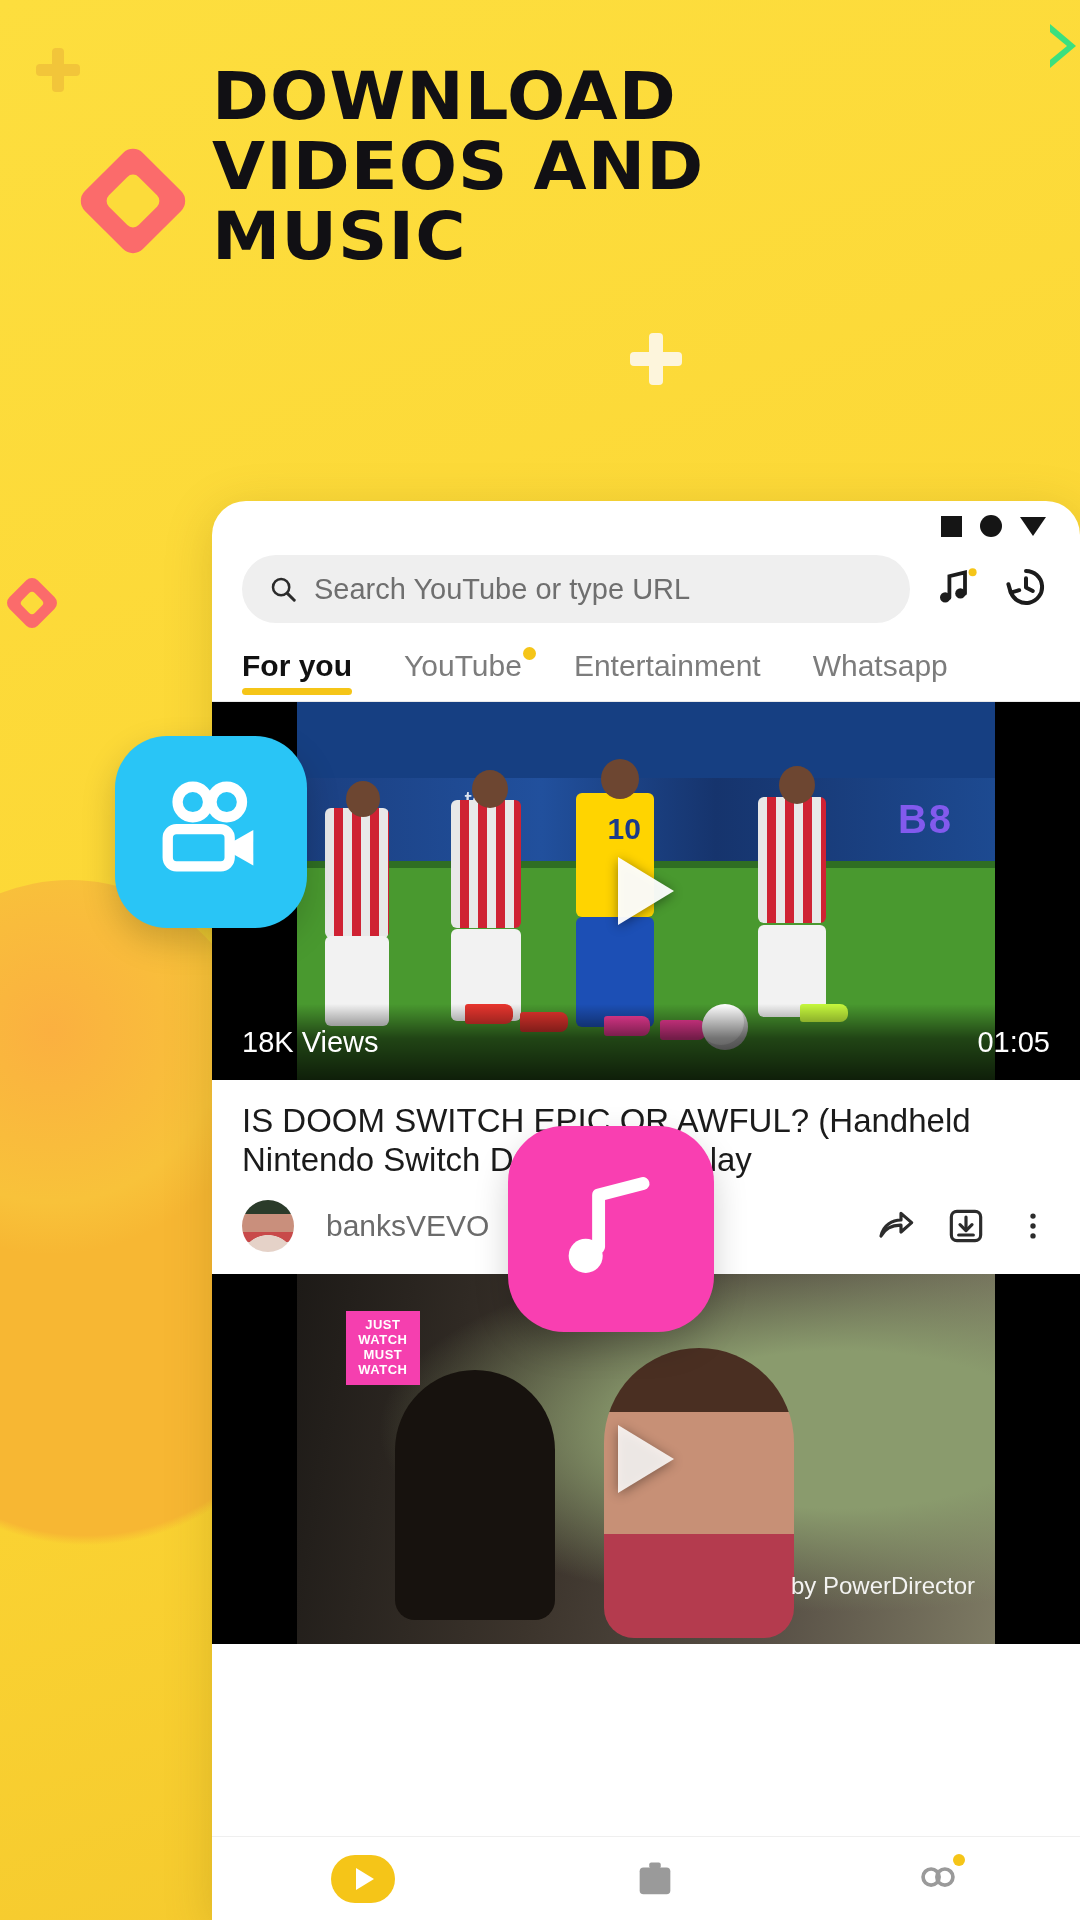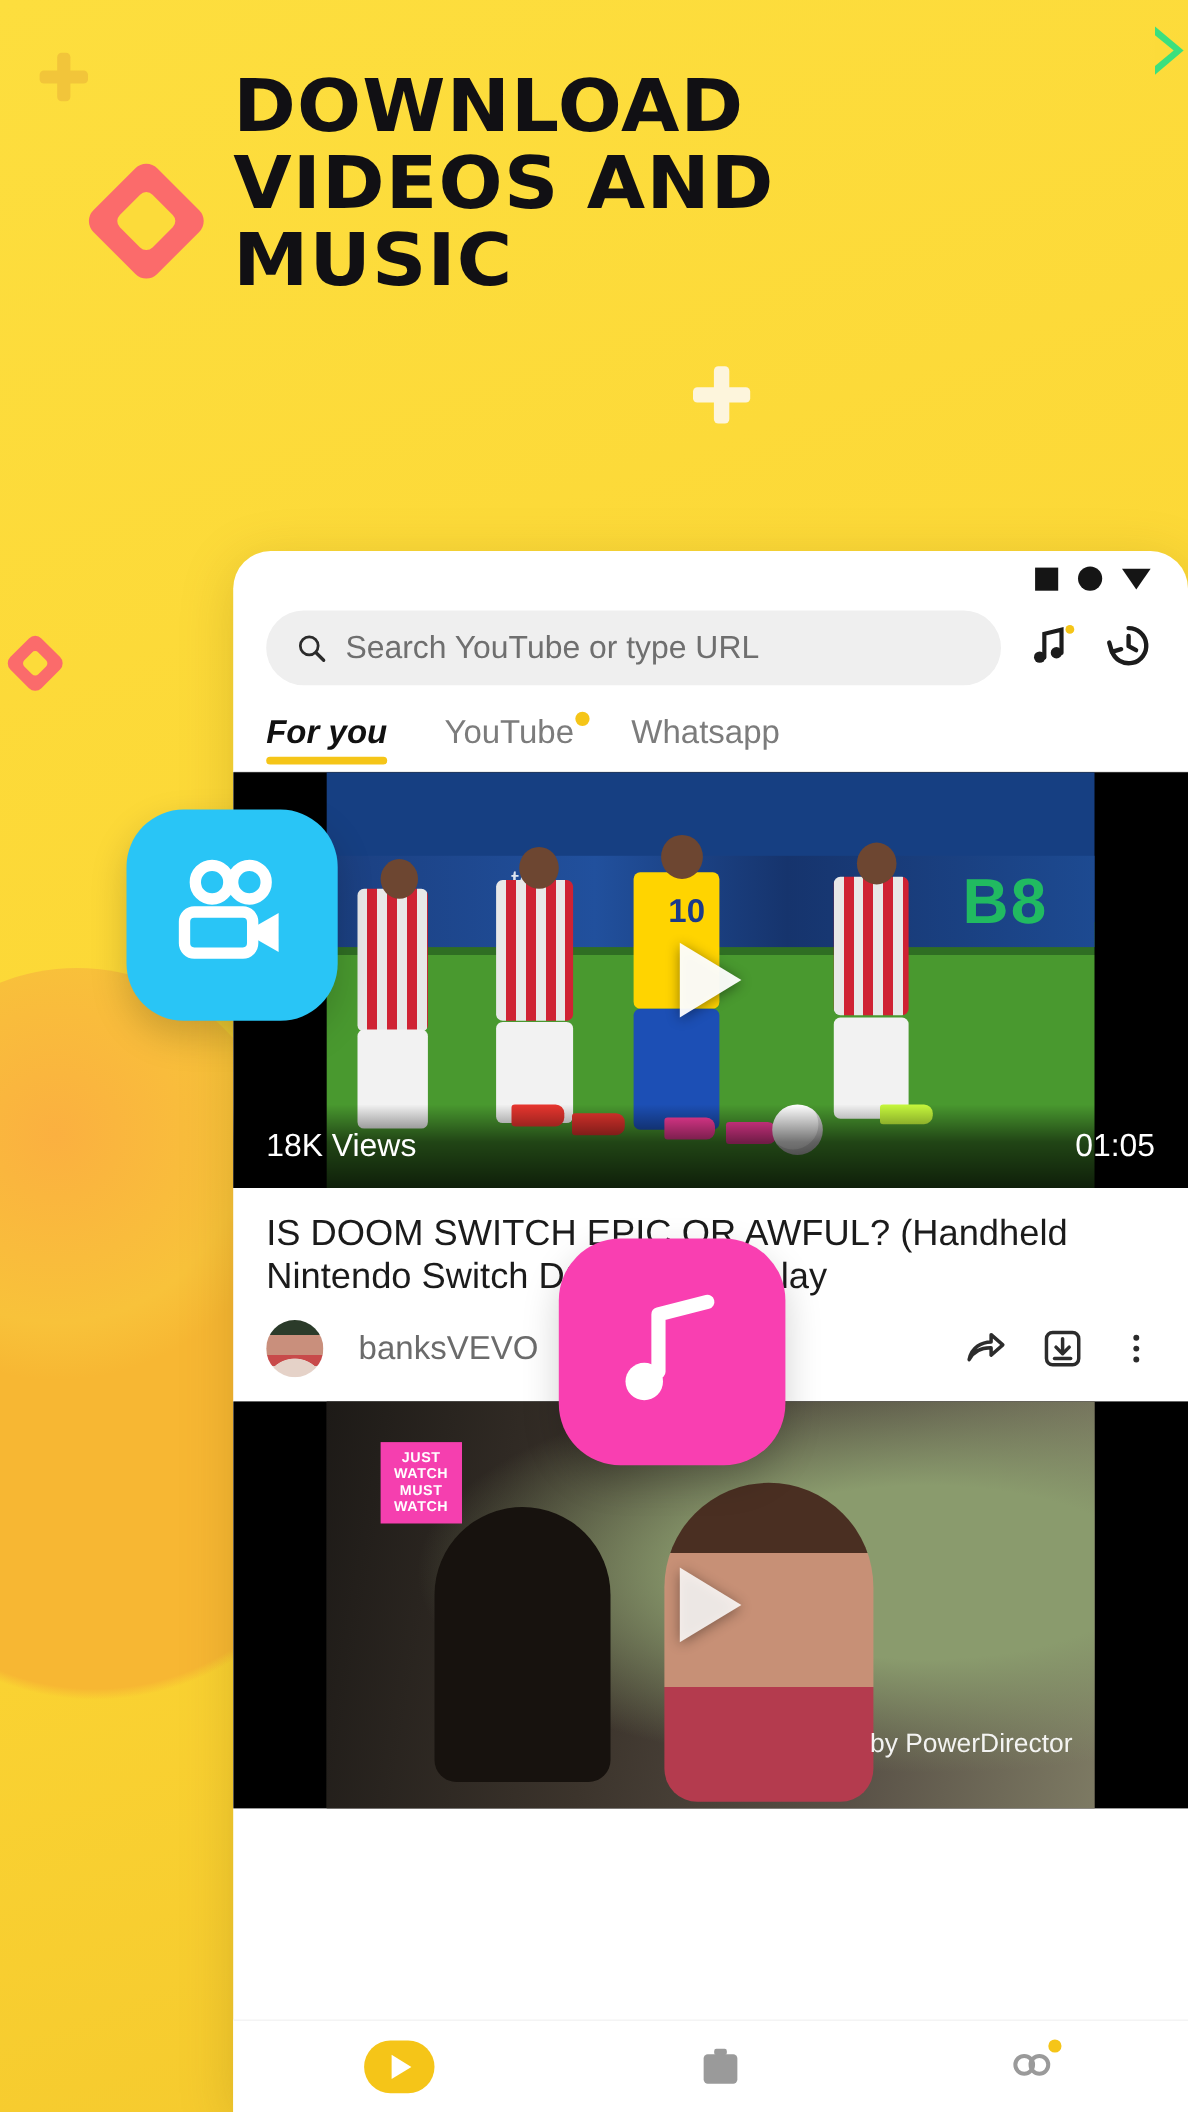--- a/index.html
+++ b/index.html
@@ -143,21 +143,21 @@
     padding:26px 0 0 0;
     border-bottom:1px solid #E9E9E9;
   }
   .tab {
     position:relative;
     font-size:30px;
     color:#7C7C7C;
     padding:0 0 18px 0;
     white-space:nowrap;
   }
-  .tab:nth-child(1){ margin-left:30px;font-style:italic; }
+  .tab:nth-child(1){ margin-left:30px; }
   .tab + .tab { margin-left:52px; }
   .tab.active { color:#111; font-weight:bold; }
   .tab.active::after {
     content:""; position:absolute;
     left:0; bottom:6px; width:100%; height:7px;
     background:#F5C518; border-radius:4px;
   }
   .tab .dot {
     position:absolute; right:-14px; top:-2px;
     width:13px; height:13px; border-radius:50%;
@@ -179,21 +179,21 @@
     background:
       linear-gradient(#163f82 0 36%, #2f6e23 36% 44%, #49992f 44% 100%);
   }
   .board {
     position:absolute; left:0; right:0; top:20%; height:22%;
     background:linear-gradient(90deg,#1b3f80,#21509d 35%,#16346d 60%,#1d4a91);
   }
   .board-txt {
     position:absolute; right:6%; top:20%; height:22%;
     display:flex; align-items:center;
-    color:#22c55e; font-weight:bold; font-size:58px; letter-spacing:2px;
+    color:#8b5cf6; font-weight:bold; font-size:40px; letter-spacing:2px;
     opacity:.92;
   }
   .board-txt2 {
     position:absolute; left:24%; top:22%;
     color:#fff; font-size:26px; opacity:.85;
   }
   .player { position:absolute; border-radius:6px; }
   .p-stripe {
     background:repeating-linear-gradient(90deg,#e8e8e8 0 9px,#cf2233 9px 18px);
   }
@@ -375,20 +375,23 @@
     </div>
   </div>
 
   <div class="tabs">
     <div class="tab active">
       <span>For you</span>
     </div>
     <div class="tab">
       <span>YouTube</span>
       <span class="dot"></span>
+    </div>
+    <div class="tab">
+      <span>Entertainment</span>
     </div>
     <div class="tab">
       <span>Whatsapp</span>
     </div>
   </div>
 
   <div class="vid">
     <div class="frame">
       <div class="pitch"></div>
       <div class="board"></div>

